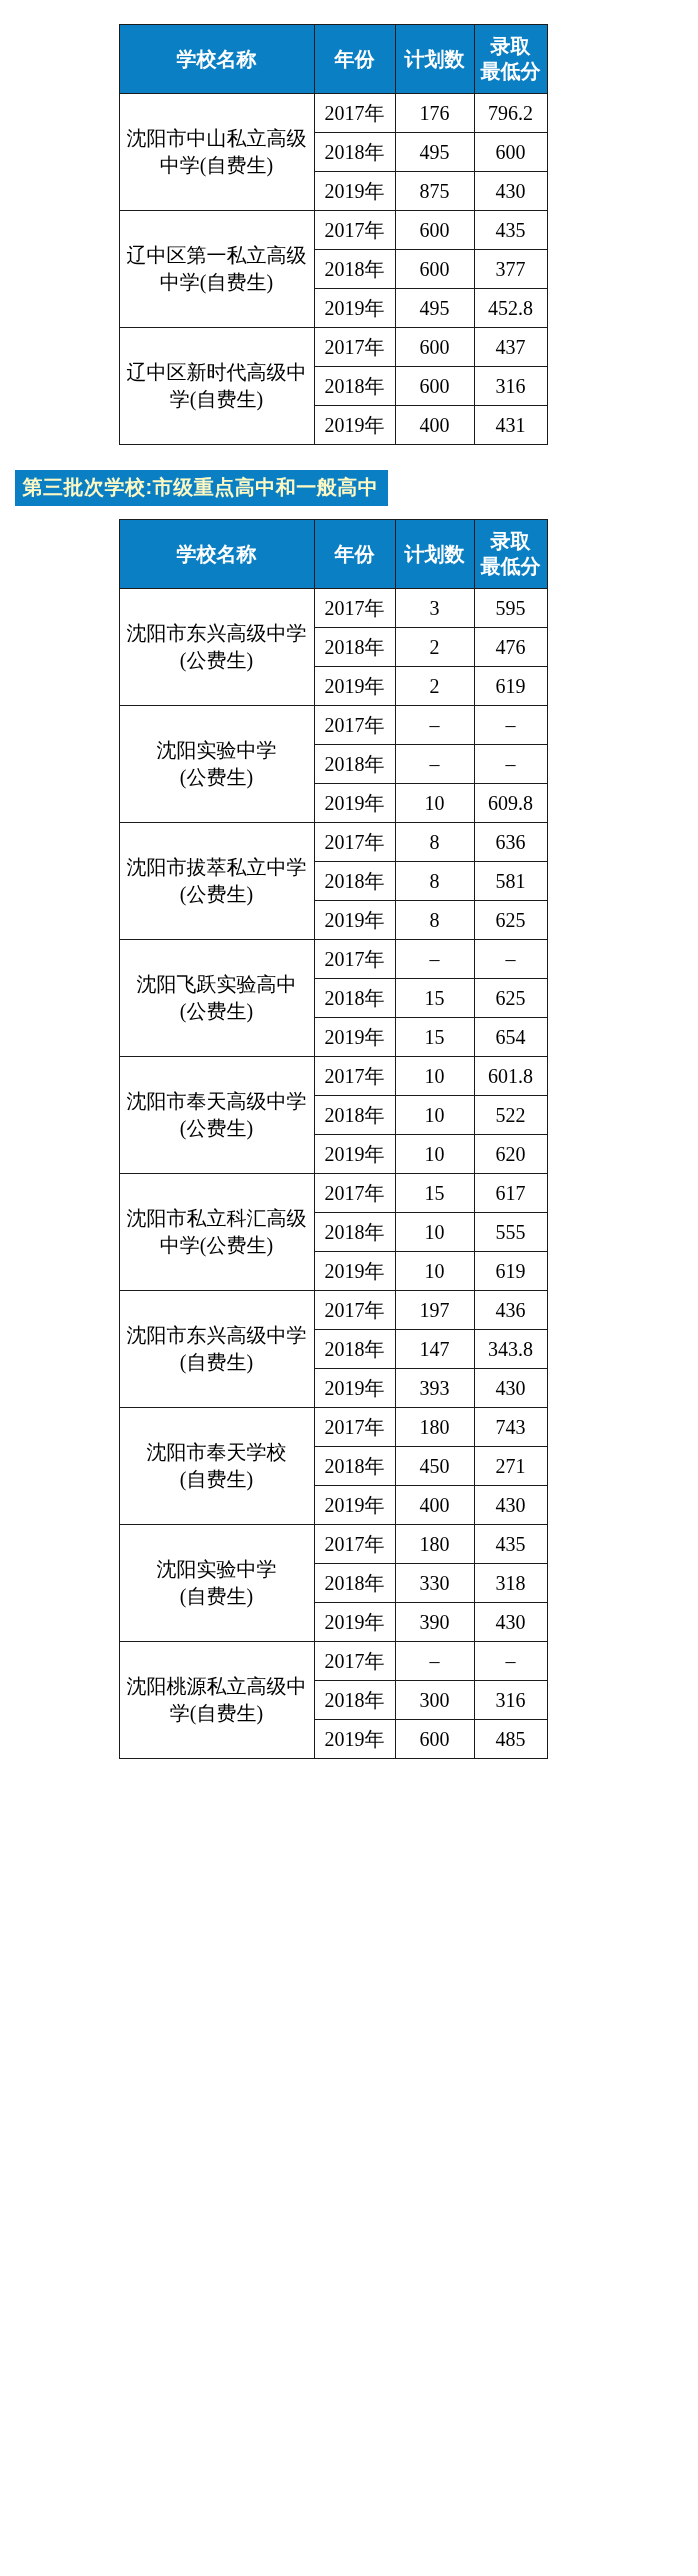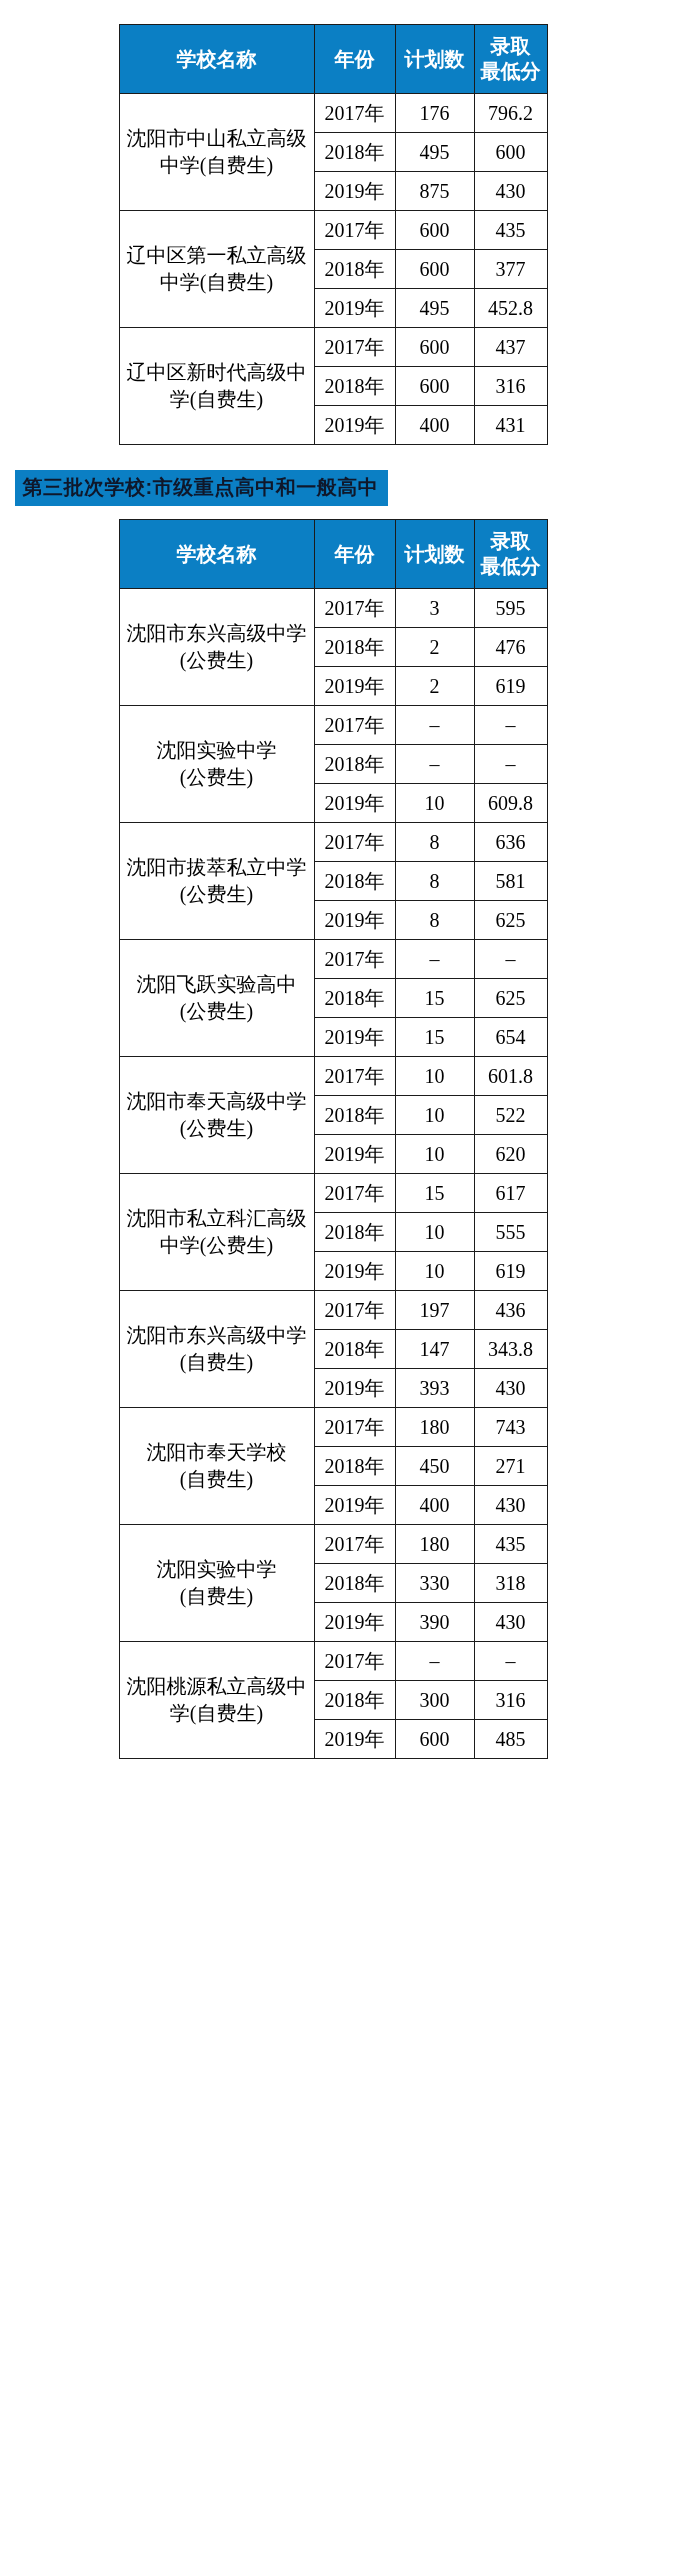--- a/index.html
+++ b/index.html
@@ -58,21 +58,21 @@
     font-family: "Liberation Serif", "DejaVu Serif", serif;
   }
   tr.datarow td {
     height: 39px;
   }
 
   .section-title {
     margin: 24.4px 0 13px 7.5px;
     display: inline-block;
     background: #0b7fc4;
-    color: #0f172a;
+    color: #fef9c3;
     font-family: "Liberation Sans", "DejaVu Sans", sans-serif;
     font-weight: bold;
     font-size: 20px;
     padding: 4.7px 9.4px 4.7px 7.5px;
     letter-spacing: 0.5px;
   }
   .title-wrap {
     padding-left: 7.5px;
   }
   .spacer-top { height: 24.4px; }

